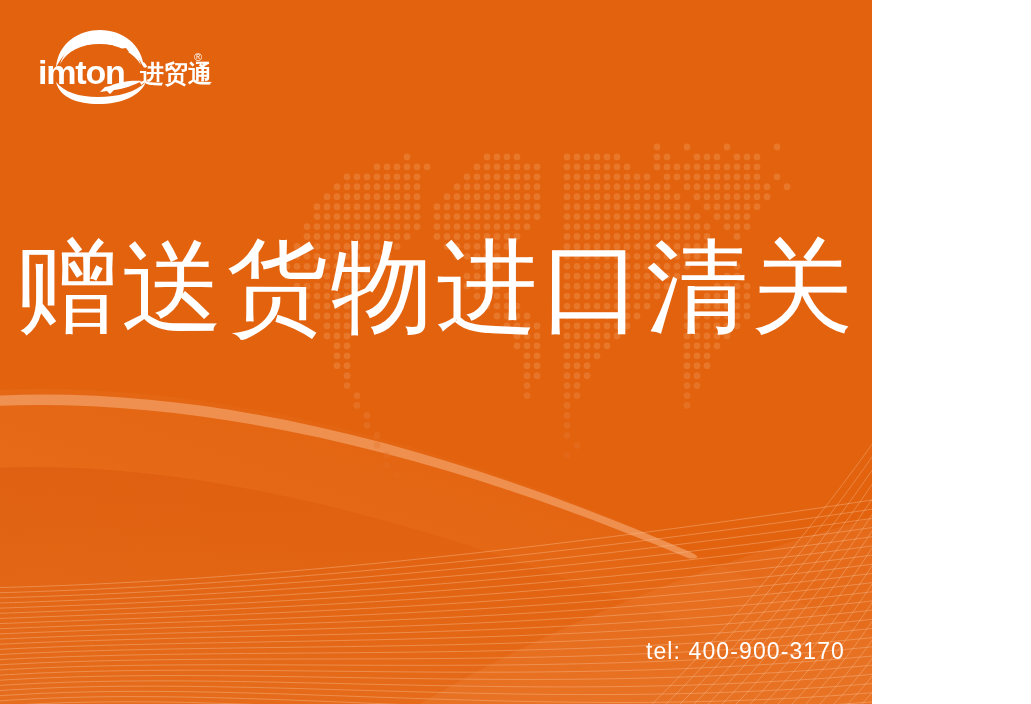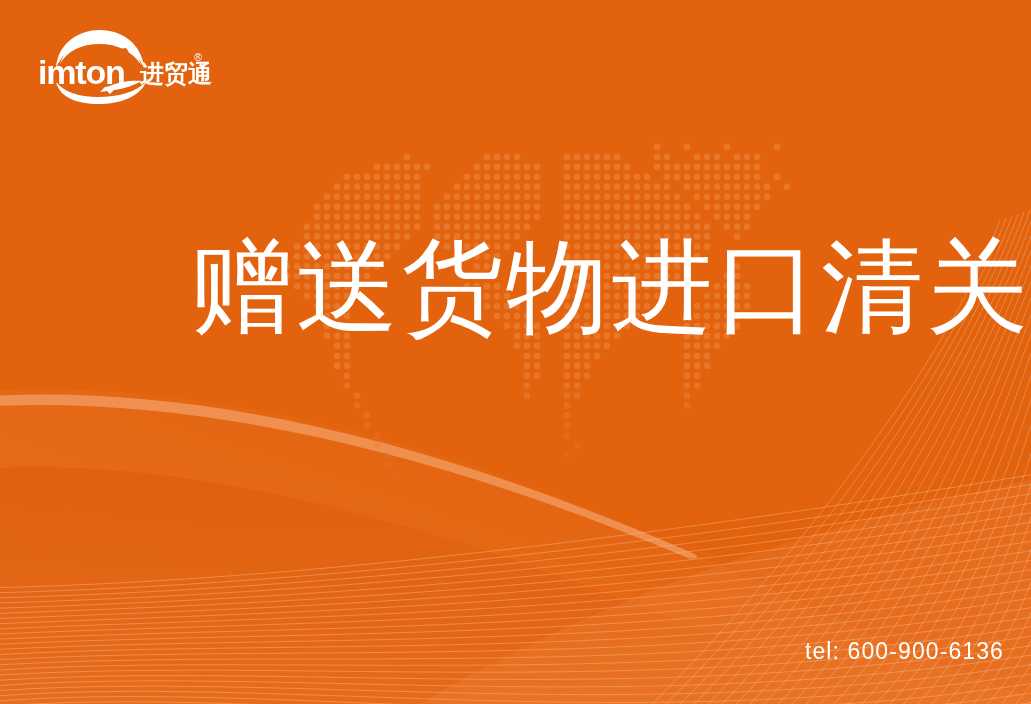--- a/index.html
+++ b/index.html
@@ -2,21 +2,21 @@
 <html><head>
 <meta charset="utf-8">
 <style>
   html, body {
     margin: 0;
     padding: 0;
     background: #ffffff;
   }
   #poster {
     position: relative;
-    width: 1031px;
+    width: 872px;
     height: 704px;
     overflow: hidden;
     background: #E2620E;
     font-family: "Liberation Sans", "DejaVu Sans", sans-serif;
   }
 
   
   .layer {
     position: absolute;
     inset: 0;
@@ -43,21 +43,21 @@
     height: 76px;
   }
   #logo svg { display: block; width: 100%; height: 100%; }
 
   
   #headline {
     position: absolute;
     left: 0;
     right: 0;
     top: 228px;
-    text-align: right;
+    text-align: center;
     color: #ffffff;
     font-size: 102px;
     line-height: 118px;
     letter-spacing: 3px;
     font-weight: 400;
     white-space: nowrap;
   }
   #headline .hl-line { display: block; }
 
   
@@ -880,15 +880,15 @@
                  C 98 57 88 61 78 62
                  L 74 66 L 71 63 L 64 64 L 69 59 Z" fill="#ffffff"></path>
       </g>
     </svg>
   </div>
 
   <div id="headline">
     <span class="hl-line">赠送货物进口清关</span>
   </div>
 
-  <div id="tel">tel: 600-900-6136</div>
+  <div id="tel">tel: 400-900-3170</div>
 
 </div>
 
 </body></html>

